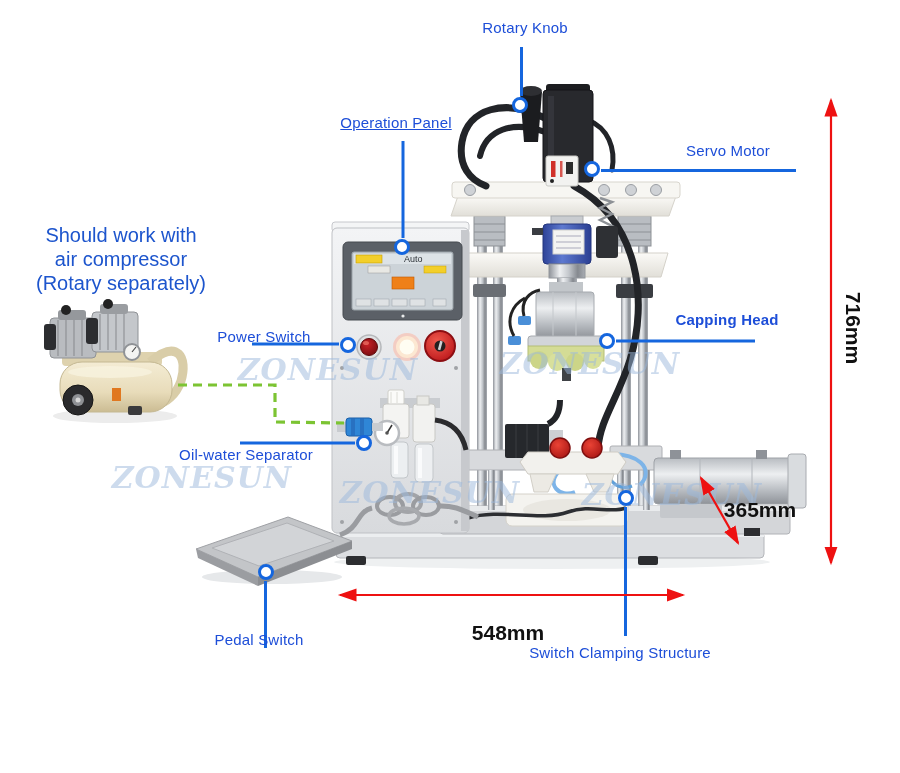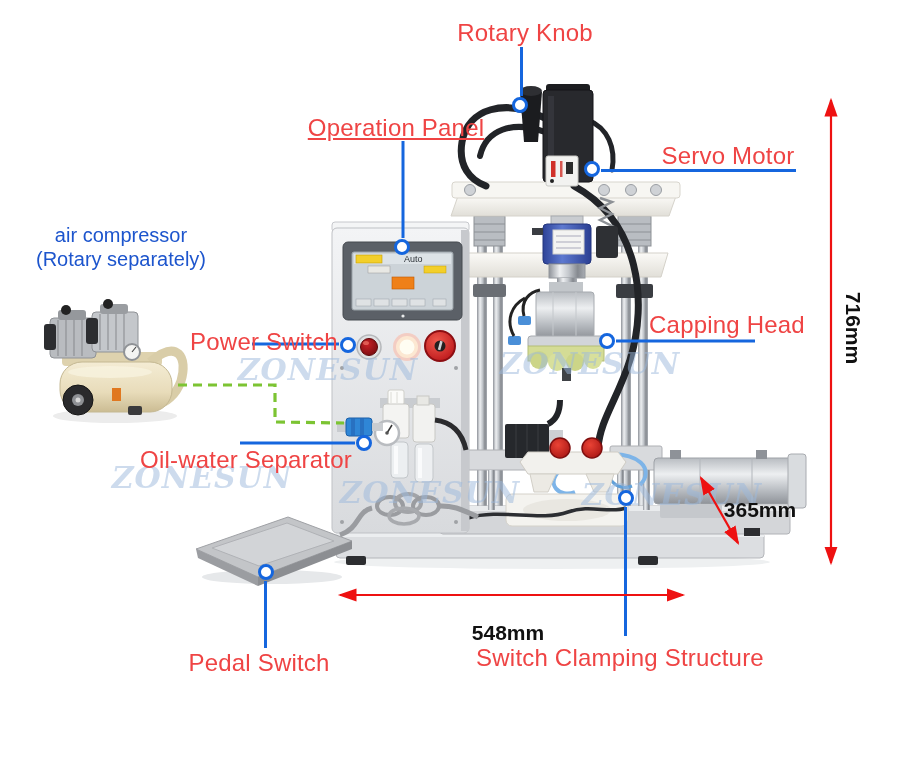--- a/index.html
+++ b/index.html
@@ -5,21 +5,21 @@
   html,body{margin:0;padding:0;background:#ffffff;}
   .stage{
     position:relative;width:900px;height:773px;background:#ffffff;
     font-family:"Liberation Sans",sans-serif;overflow:hidden;
   }
   .art,.overlay{position:absolute;left:0;top:0;width:900px;height:773px;}
   .art{z-index:1;}
   .overlay{z-index:3;pointer-events:none;}
   .label{
     position:absolute;z-index:4;transform:translateX(-50%);
-    font-size:24px;color:#ef4444;white-space:nowrap;letter-spacing:.2px;
+    font-size:15px;color:#1d4ed8;white-space:nowrap;letter-spacing:.2px;
   }
   .note{
     position:absolute;z-index:4;transform:translateX(-50%);
     text-align:center;color:#1d55cd;font-size:20px;line-height:24px;white-space:nowrap;
   }
   .note span{display:block;}
   .dim{
     position:absolute;z-index:4;transform:translateX(-50%);
     font-size:21px;font-weight:bold;color:#111;white-space:nowrap;
   }
@@ -370,26 +370,27 @@
   <div class="marker" style="left:340px;top:337px;"></div>
   <div class="marker" style="left:599px;top:333px;"></div>
   <div class="marker" style="left:356px;top:435px;"></div>
   <div class="marker" style="left:258px;top:564px;"></div>
   <div class="marker" style="left:618px;top:490px;"></div>
 
   <div class="label" style="left:525px;top:19px;">Rotary Knob</div>
   <div class="label" style="left:396px;top:114px;text-decoration:underline;">Operation Panel</div>
   <div class="label" style="left:728px;top:142px;">Servo Motor</div>
   <div class="label" style="left:264px;top:328px;">Power Switch</div>
-  <div class="label" style="left:727px;top:311px;">Capping Head</div>
+  <div class="label" style="left:727px;top:311px;font-weight:bold;">Capping Head</div>
   <div class="label" style="left:222px;top:446px;margin-left:24px;">Oil-water Separator</div>
-  <div class="label" style="left:259px;top:649px;">Pedal Switch</div>
+  <div class="label" style="left:259px;top:631px;">Pedal Switch</div>
   <div class="label" style="left:620px;top:644px;">Switch Clamping Structure</div>
 
   <div class="note" style="left:121px;top:223px;">
+    <span>Should work with</span>
     <span>air compressor</span>
     <span>(Rotary separately)</span>
   </div>
 
   <div class="dim" style="left:508px;top:603px;margin-top:18px;">548mm</div>
   <div class="dim" style="left:760px;top:492px;margin-top:6px;">365mm</div>
   <div class="dim vertical" style="left:853px;top:328px;">716mm</div>
 </div>
 
 </body></html>

